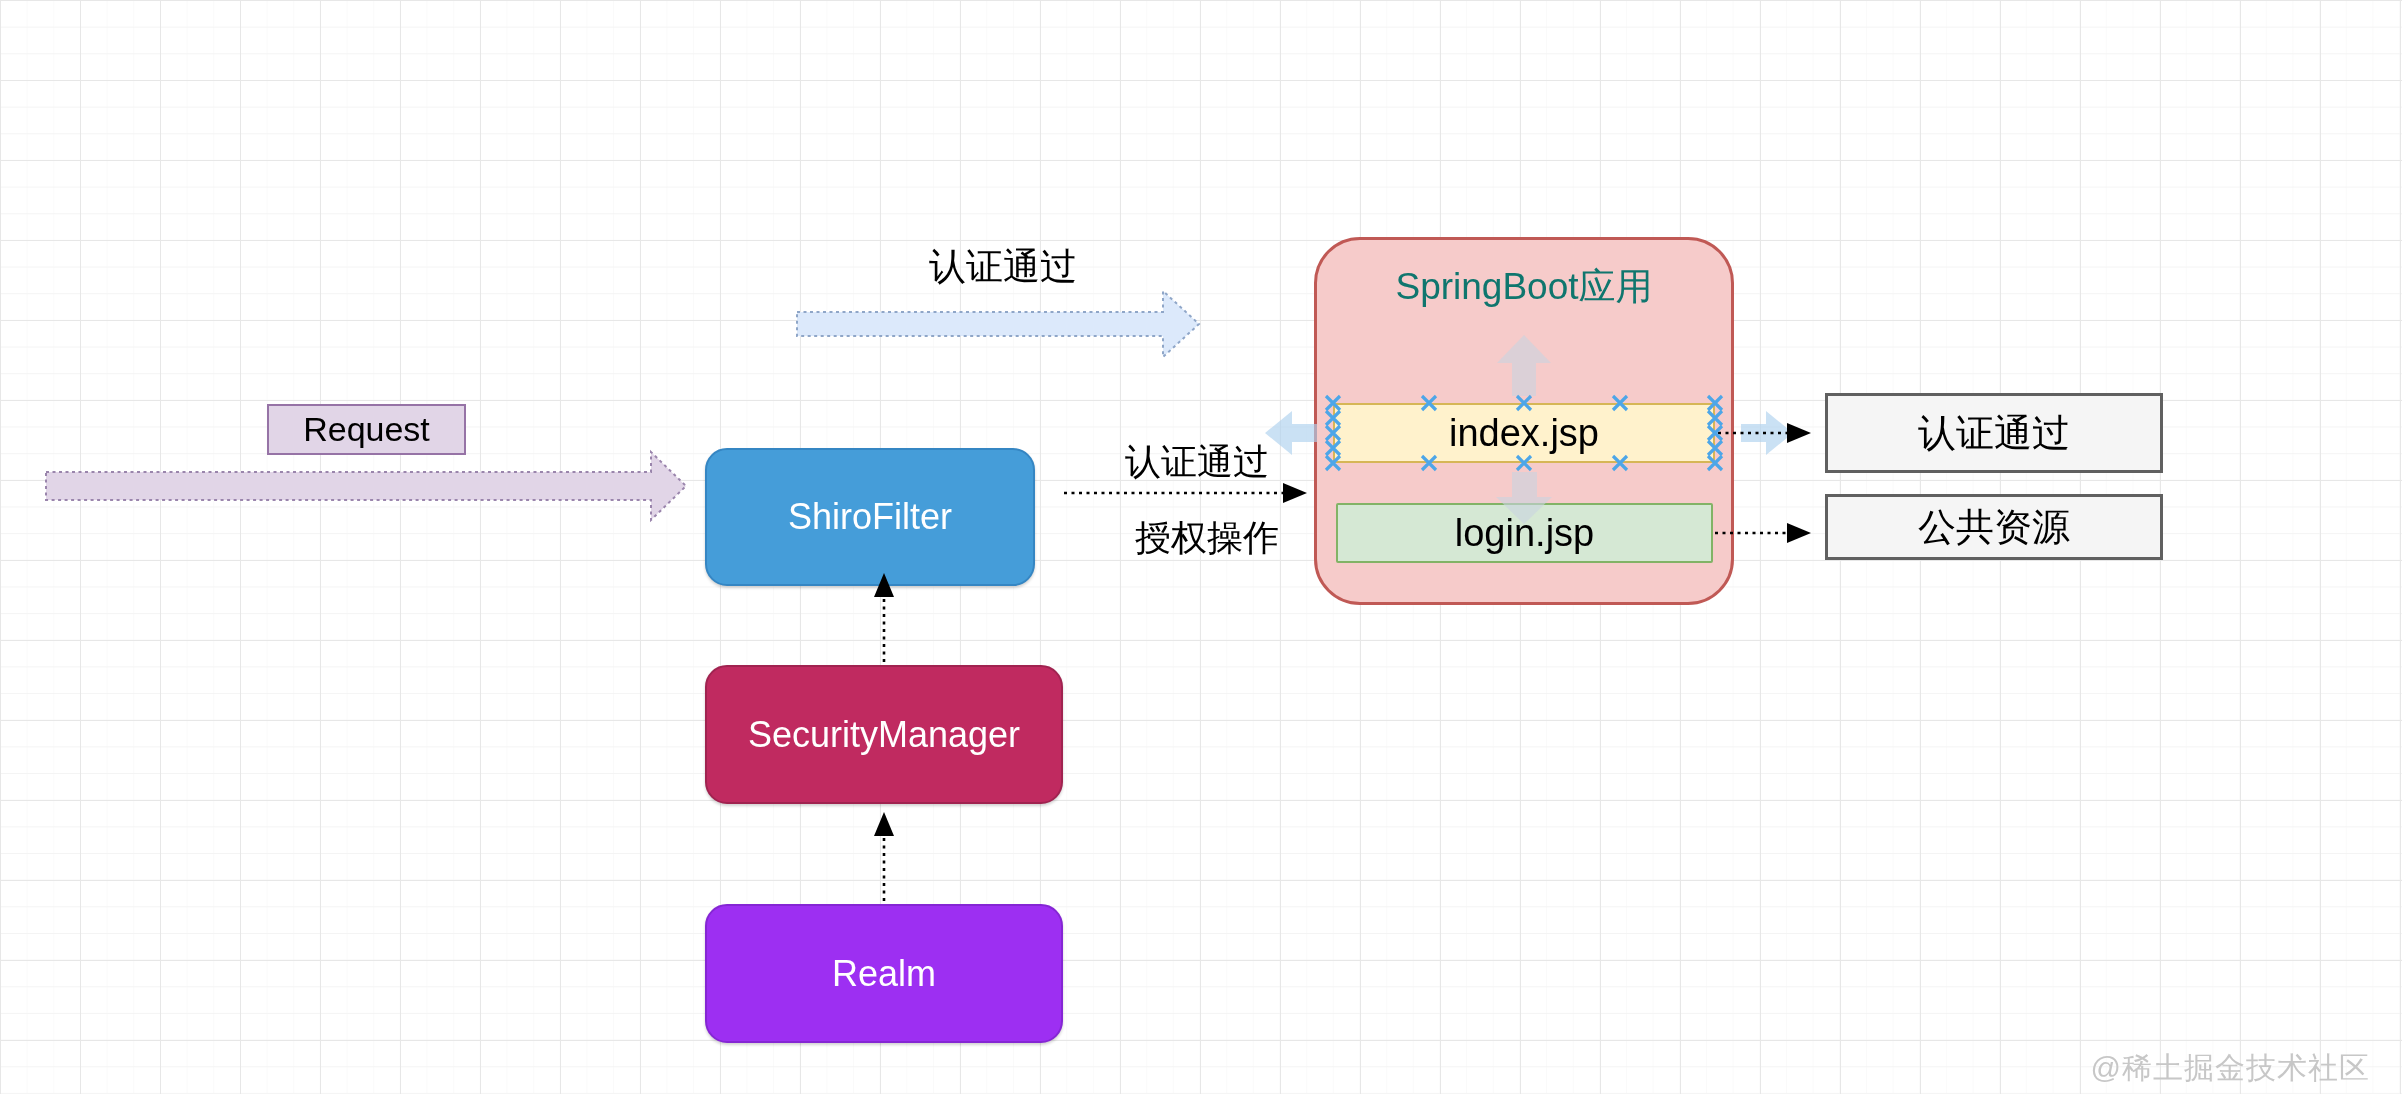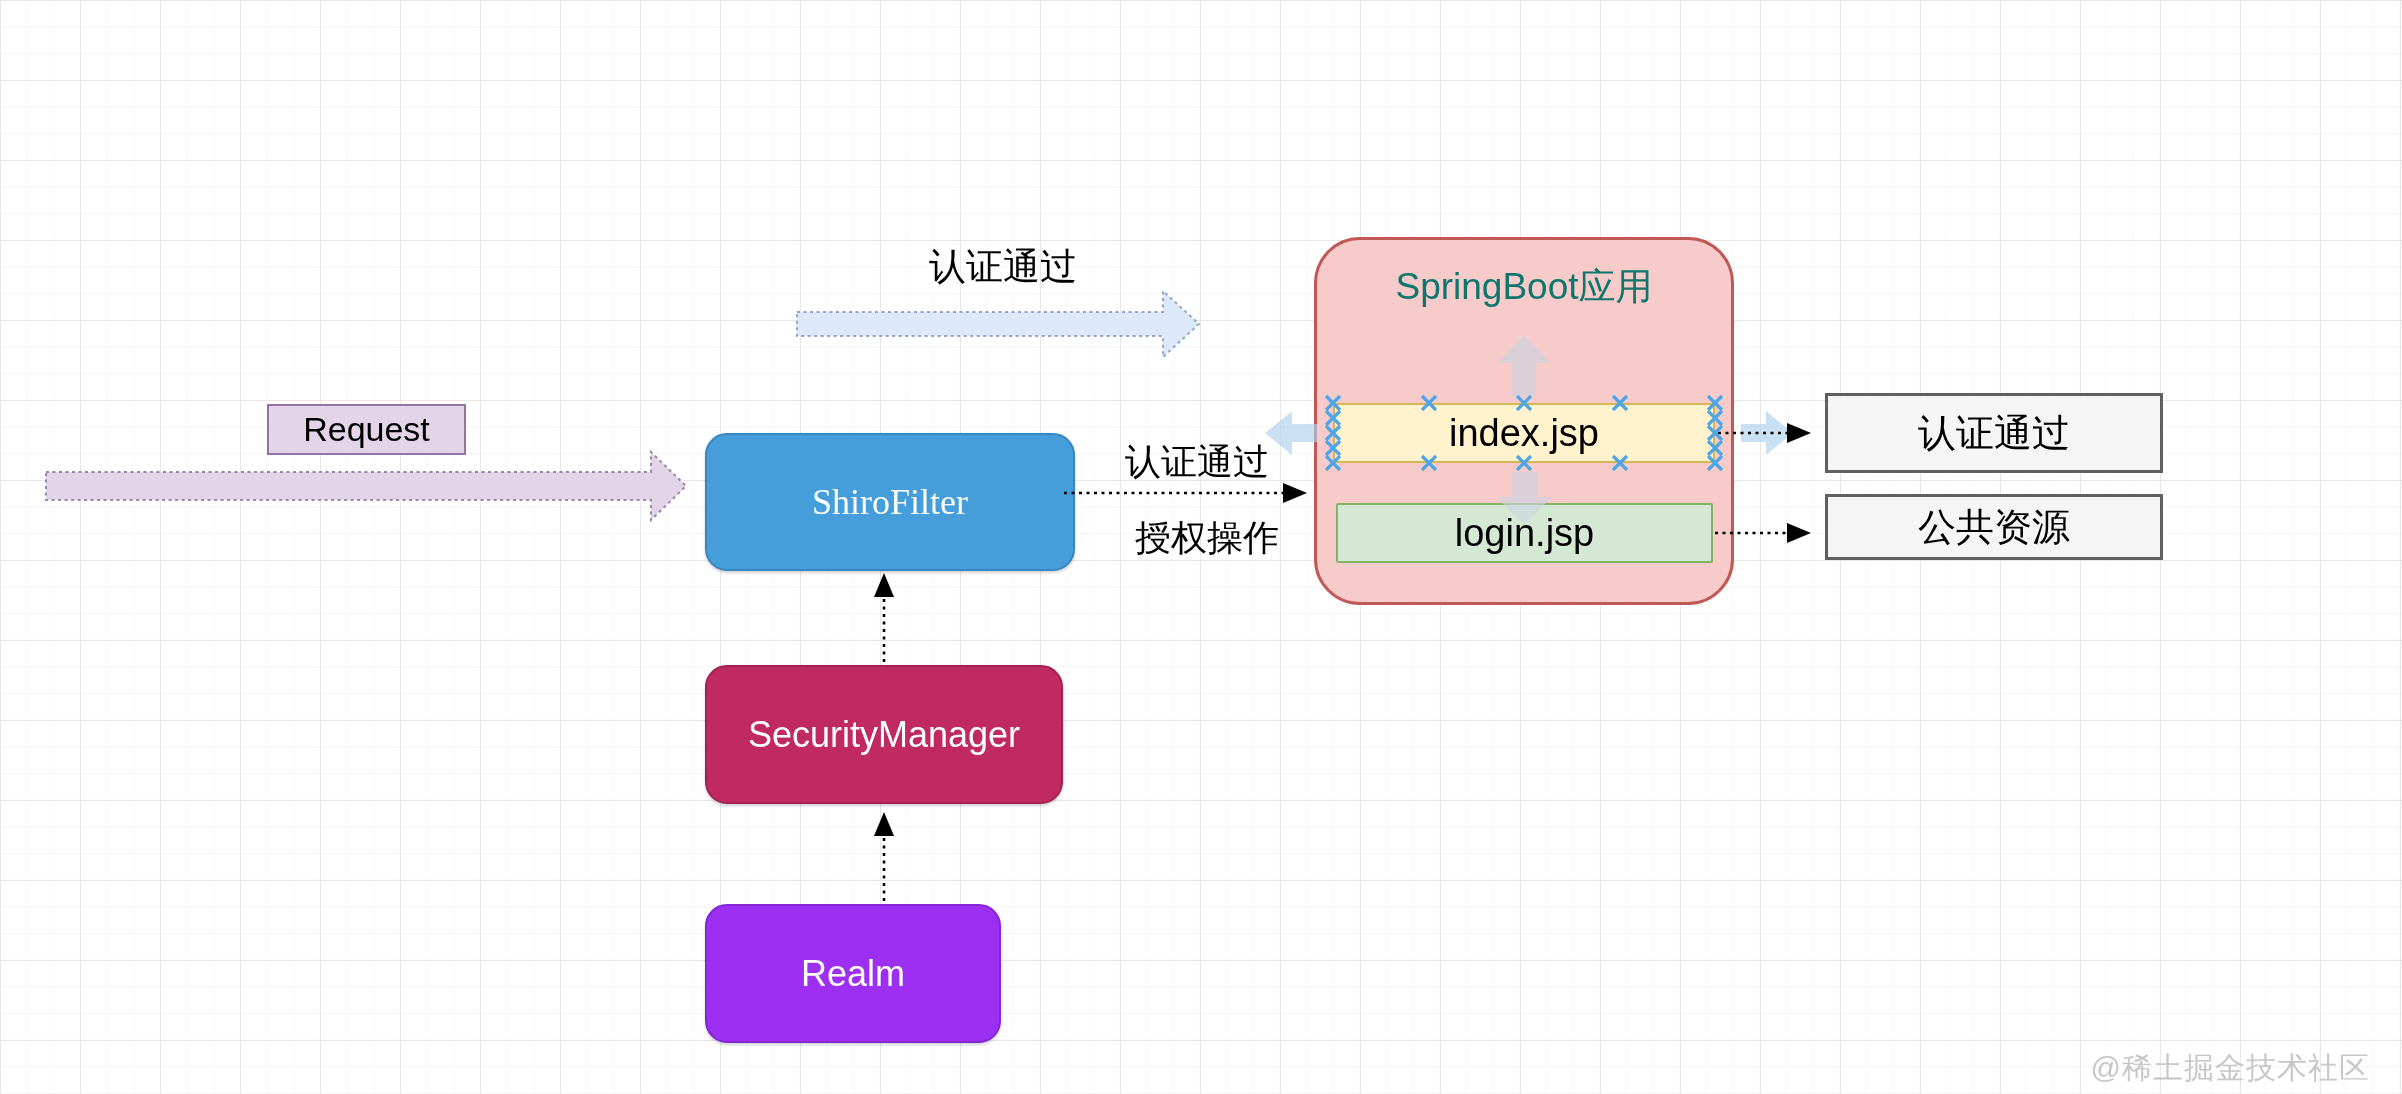--- a/index.html
+++ b/index.html
@@ -17,23 +17,23 @@
     background-size:80px 80px, 80px 80px, 26.67px 26.67px, 26.67px 26.67px;
   }
   .node{
     position:absolute;
     display:flex;align-items:center;justify-content:center;
     white-space:nowrap;box-sizing:border-box;
     color:#000;
   }
   .rounded{border-radius:22px;color:#ffffff;font-size:36px;
     box-shadow:0 2px 3px rgba(0,0,0,0.18);}
-  .shiro   {left:705px;top:433px;width:370px;height:138px;border:2px solid #3586c3;font-family:Liberation Serif, serif;}
+  .shiro   {left:705px;top:448px;width:330px;height:138px;border:2px solid #3586c3;}
   .security{left:705px;top:665px;width:358px;height:139px;border:2px solid #a02350;}
-  .realm   {left:705px;top:904px;width:296px;height:139px;border:2px solid #8526d4;}
+  .realm   {left:705px;top:904px;width:358px;height:139px;border:2px solid #8526d4;}
   .container-box{
     left:1314px;top:237px;width:420px;height:368px;
     border:3px solid #c05955;border-radius:46px;
     justify-content:center;align-items:flex-start;
   }
   .container-title{margin-top:22px;font-size:37px;color:#0f766e;}
   .jsp{font-size:38px;border-radius:2px;}
   .index-jsp{left:1333px;top:403px;width:382px;height:60px;border:2px solid #d6b656;}
   .login-jsp{left:1336px;top:503px;width:377px;height:60px;border:2px solid #82b366;}
   .gray-box{font-size:38px;border:3px solid #606060;}

